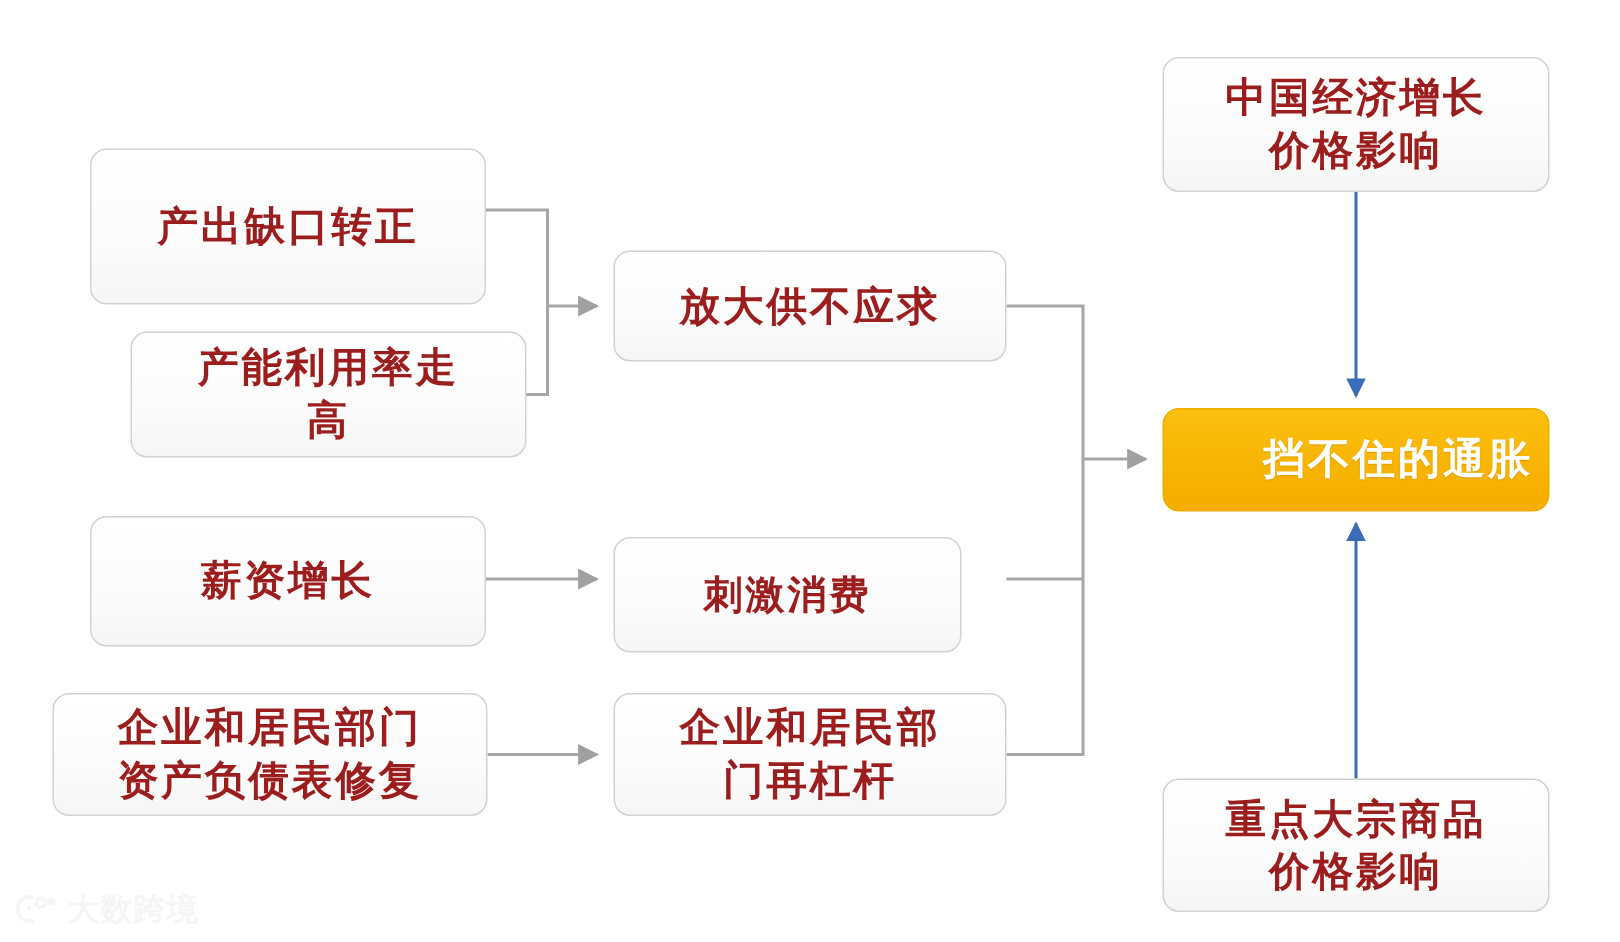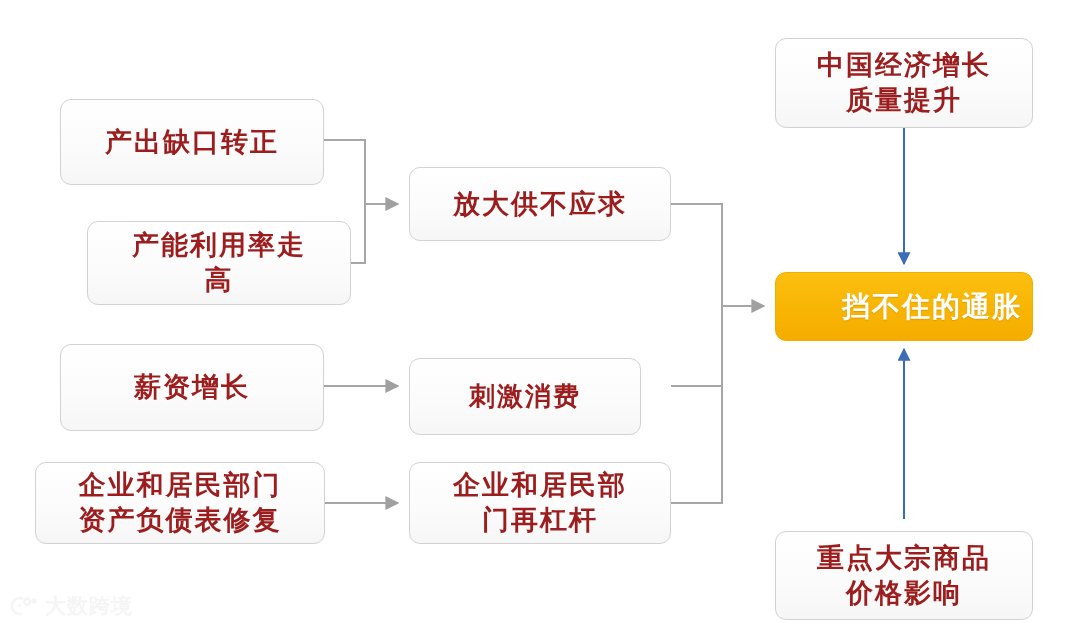--- a/index.html
+++ b/index.html
@@ -117,21 +117,21 @@
 
     <g>
       <path d="M 904 128 L 904 264" fill="none" stroke="#3b6cb7" stroke-width="2" marker-end="url(#arrowBlueDown)"></path>
     </g>
 
     <g>
       <path d="M 904 519 L 904 349" fill="none" stroke="#3b6cb7" stroke-width="2" marker-end="url(#arrowBlueDown)"></path>
     </g>
   </svg>
 
-  <div class="node" style="left: 60px; top: 99px; width: 264px; height: 86px; font-size: 27px;">
+  <div class="node" style="left: 60px; top: 99px; width: 264px; height: 104px; font-size: 27px;">
     <span class="txt">产出缺口转正</span>
   </div>
 
   <div class="node" style="left: 60px; top: 221px; width: 264px; height: 84px; font-size: 27px; margin-left: 27px;">
     <span class="txt">产能利用率走
 高</span>
   </div>
 
   <div class="node" style="left: 60px; top: 344px; width: 264px; height: 87px; font-size: 27px;">
     <span class="txt">薪资增长</span>
@@ -150,28 +150,28 @@
     <span class="txt">刺激消费</span>
   </div>
 
   <div class="node" style="left: 409px; top: 462px; width: 262px; height: 82px; font-size: 27px;">
     <span class="txt">企业和居民部
 门再杠杆</span>
   </div>
 
   <div class="node" style="left: 775px; top: 38px; width: 258px; height: 90px; font-size: 27px;">
     <span class="txt">中国经济增长
-质量提升</span>
+价格影响</span>
   </div>
 
   <div class="node accent" style="left: 775px; top: 272px; width: 258px; height: 69px; font-size: 28px; justify-content: flex-end;">
     <span class="txt">挡不住的通胀</span>
   </div>
 
-  <div class="node" style="left: 775px; top: 519px; width: 258px; height: 89px; font-size: 27px; margin-top: 12px;">
+  <div class="node" style="left: 775px; top: 519px; width: 258px; height: 89px; font-size: 27px;">
     <span class="txt">重点大宗商品
 价格影响</span>
   </div>
 
   <div id="watermark">
     <svg width="30" height="22" viewBox="0 0 30 22">
       <path d="M13.5 3.2 A8 8 0 1 0 13.5 18.8" fill="none" stroke="#ededed" stroke-width="2.6" stroke-linecap="round"></path>
       <circle cx="19.2" cy="6.6" r="3.1" fill="none" stroke="#ededed" stroke-width="2.4"></circle>
       <circle cx="26" cy="6.0" r="2.6" fill="#ededed"></circle>
       <circle cx="11.5" cy="10.6" r="1.5" fill="#ededed"></circle>

